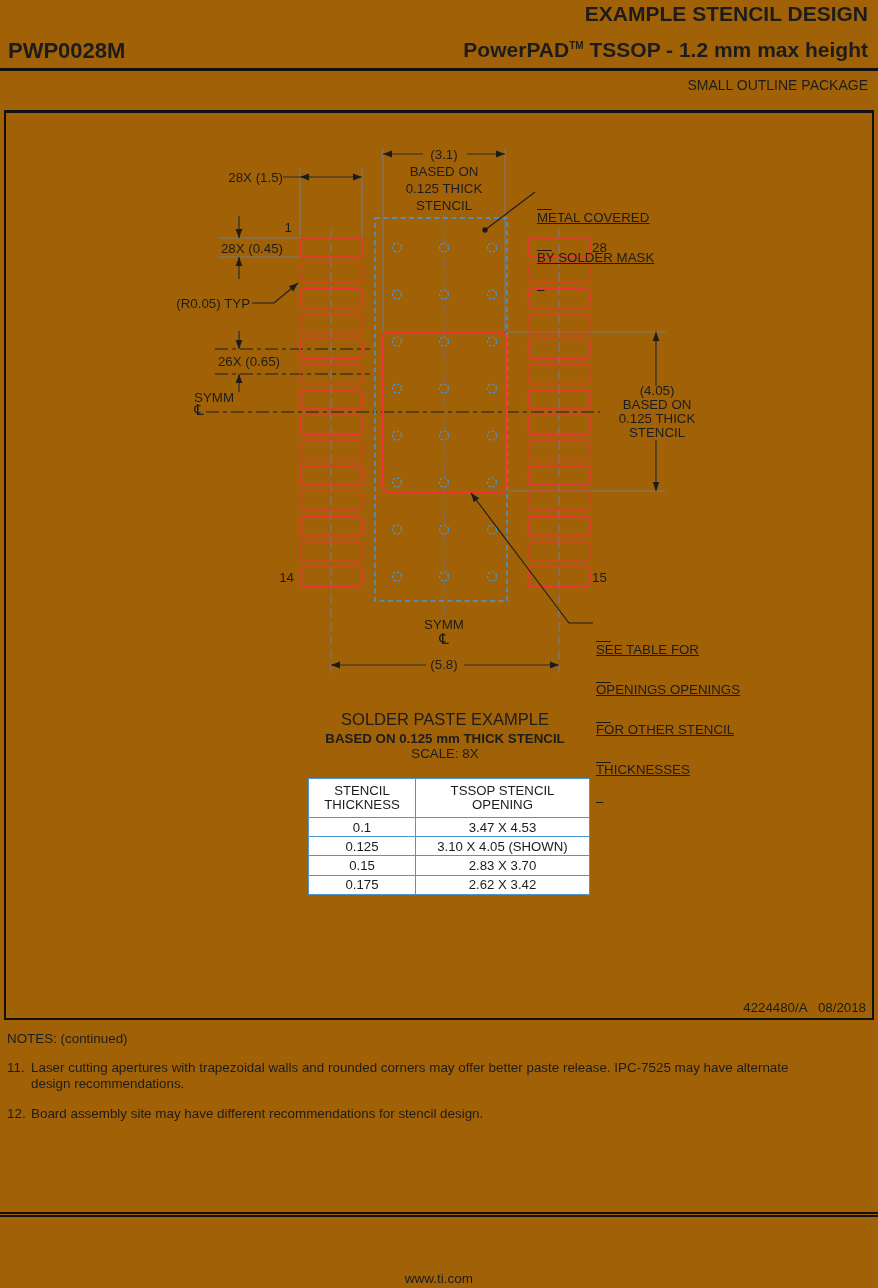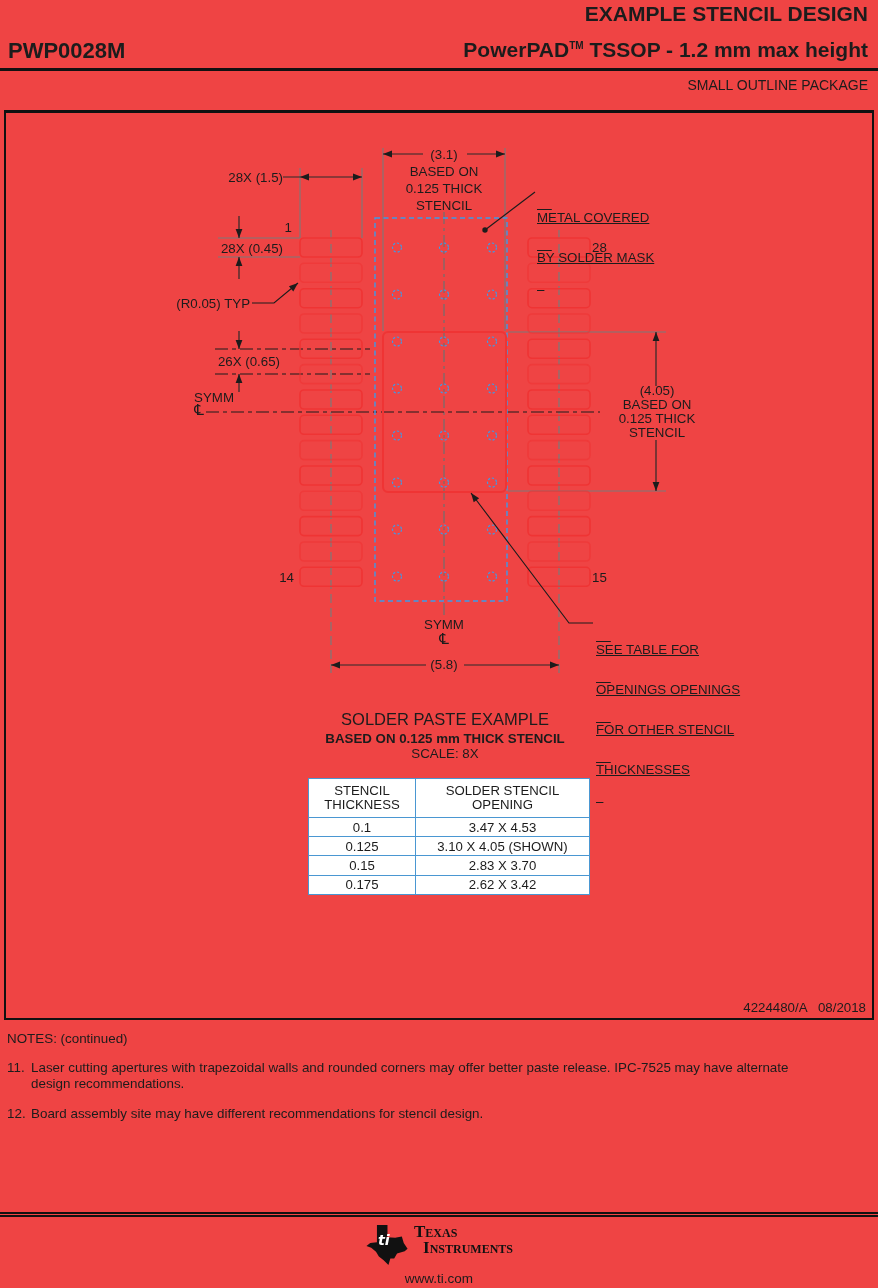--- a/index.html
+++ b/index.html
@@ -1,16 +1,16 @@
 <!DOCTYPE html>
 <html><head>
 <meta charset="utf-8">
 <style>
   html,body{margin:0;padding:0;background:#fff;}
-  .sheet{position:relative;width:878px;height:1288px;background:#ef4444;overflow:hidden;
+  .sheet{position:relative;width:878px;height:1288px;background:#a16207;overflow:hidden;
          font-family:"Liberation Sans",sans-serif;color:#1c1c1c;}
   .abs{position:absolute;}
   .lbl{position:absolute;font-size:13.3px;line-height:1.2;white-space:pre;color:#1c1c1c;}
   .r{transform:translateX(-100%);}
   .c{transform:translateX(-50%);text-align:center;}
   .hdr-title{position:absolute;right:10px;top:2px;font-size:21px;font-weight:bold;}
   .hdr-part{position:absolute;left:8px;top:38px;font-size:22px;font-weight:bold;}
   .hdr-sub{position:absolute;right:10px;top:38px;font-size:21px;font-weight:bold;white-space:pre;}
   .hdr-sub sup{font-size:10px;font-weight:bold;}
   .hdr-pkg{position:absolute;right:10px;top:77px;font-size:14px;}
@@ -231,21 +231,21 @@
         <col style="width:107px">
         <col style="width:174px">
       </colgroup>
     <thead>
         <tr id="stbl-head">
           <th>
             <div>STENCIL</div>
             <div>THICKNESS</div>
           </th>
           <th>
-            <div>SOLDER STENCIL</div>
+            <div>TSSOP STENCIL</div>
             <div>OPENING</div>
           </th>
         </tr>
       </thead>
     <tbody id="stbl-body">
         <tr>
           <td>0.1</td>
           <td>3.47 X 4.53</td>
         </tr>
         <tr>
@@ -278,25 +278,15 @@
         <div class="note">
           <span class="num">12.</span>
           <div class="nlines">
             <div>Board assembly site may have different recommendations for stencil design.</div>
           </div>
         </div>
       </div>
   </div>
 
   <div class="rule2"></div>
-  <div class="logo-row">
-    <svg width="44" height="42" viewBox="0 0 92 86">
-      <path d="M25,1 L47,1 L47,27 L63,28 L77,25 L81,39 L89,51 L83,56 L67,61 L61,71 L53,71 L49,85 L39,75 L29,67 L23,57 L13,49 L3,45 L11,39 L25,37 Z" fill="#111"></path>
-      <text x="27" y="44" font-family="DejaVu Sans, sans-serif" font-style="italic" font-weight="bold" font-size="30" fill="#fff">ti</text>
-    </svg>
-    <div class="wordmark">
-      <div class="l1">Texas</div>
-      <div class="l2">Instruments</div>
-    </div>
-  </div>
   <div class="url">www.ti.com</div>
 
 </div>
 
 </body></html>

